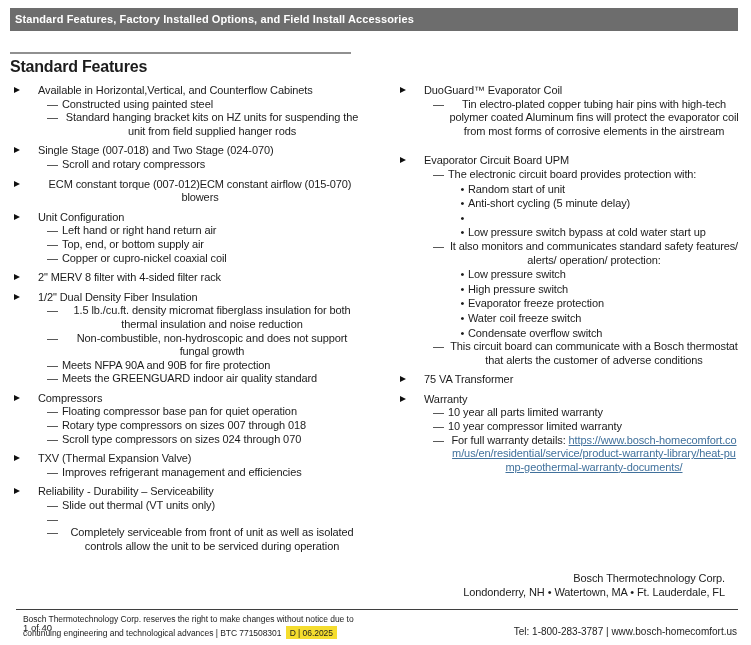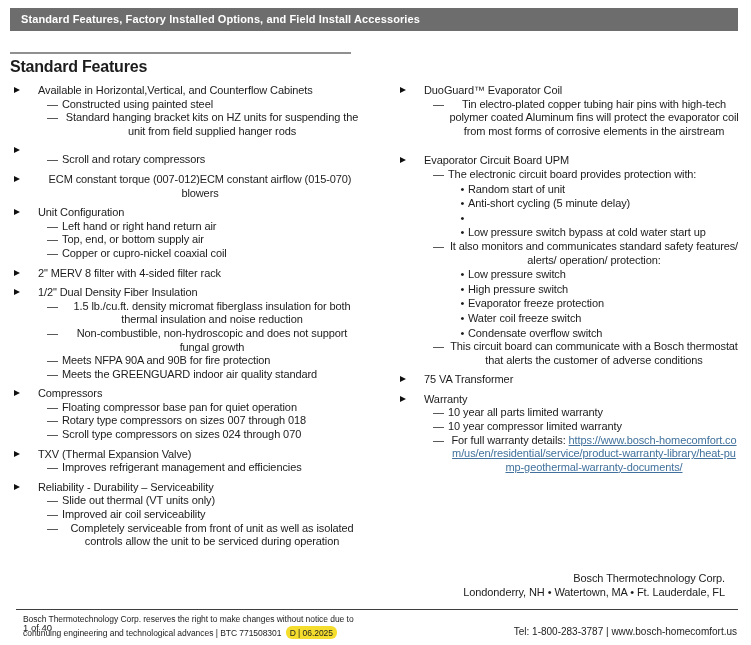--- a/index.html
+++ b/index.html
@@ -12,21 +12,21 @@
   .page {
     position:relative; width:751px; height:645px;
     background:#ffffff; overflow:hidden;
   }
 
   
   .header-bar {
     position:absolute; left:10px; top:8px; width:728px; height:23px;
     background:#6d6d6d; color:#ffffff;
     font-size:11px; font-weight:bold; line-height:23px;
-    padding-left:11px; letter-spacing:0.1px;
+    padding-left:5px; letter-spacing:0.1px;
   }
 
   .title-underline {
     position:absolute; left:10px; top:52px; width:341px; height:2px;
     background:#909090;
   }
   .page-title {
     position:absolute; left:10px; top:58px;
     font-size:16px; font-weight:bold; letter-spacing:-0.2px;
   }
@@ -75,21 +75,21 @@
   .footer-rule {
     position:absolute; left:16px; top:609px; width:722px; height:1px;
     background:#3f3f3f;
   }
   .fineprint {
     position:absolute; left:23px; top:613px;
     font-size:8.5px; line-height:13.5px; letter-spacing:-0.05px;
     white-space:nowrap;
   }
   .highlight {
-    background:#f5dd2e; padding:1.5px 4px; margin-left:2px;border-radius:6px;
+    background:#f5dd2e; padding:1.5px 4px; margin-left:2px;
   }
   .contact {
     position:absolute; right:14px; top:626px; font-size:10px;
   }
 </style>
 </head>
 <body>
 
 <div class="page">
 
@@ -117,20 +117,21 @@
           <div class="row lvl2">
             <span class="glyph2">—</span>
             <span><span>Standard hanging bracket kits on HZ units for suspending the unit from field supplied hanger rods</span></span>
           </div>
         </div>
         <div class="item">
           <div class="row lvl1">
             <span class="glyph1">
               <span class="tri"></span>
             </span>
+            <span class="feature-label">Single Stage (007-018) and Two Stage (024-070)</span>
           </div>
           <div class="row lvl2">
             <span class="glyph2">—</span>
             <span><span>Scroll and rotary compressors</span></span>
           </div>
         </div>
         <div class="item">
           <div class="row lvl1">
             <span class="glyph1">
               <span class="tri"></span>
@@ -228,21 +229,20 @@
               <span class="tri"></span>
             </span>
             <span class="feature-label">Reliability - Durability – Serviceability</span>
           </div>
           <div class="row lvl2">
             <span class="glyph2">—</span>
             <span><span>Slide out thermal (VT units only)</span></span>
           </div>
           <div class="row lvl2">
             <span class="glyph2">—</span>
-            <span><span>Improved air coil serviceability</span></span>
           </div>
           <div class="row lvl2">
             <span class="glyph2">—</span>
             <span><span>Completely serviceable from front of unit as well as isolated controls allow the unit to be serviced during operation</span></span>
           </div>
         </div>
       </div>
       <div class="col">
         <div class="item">
           <div class="row lvl1">

